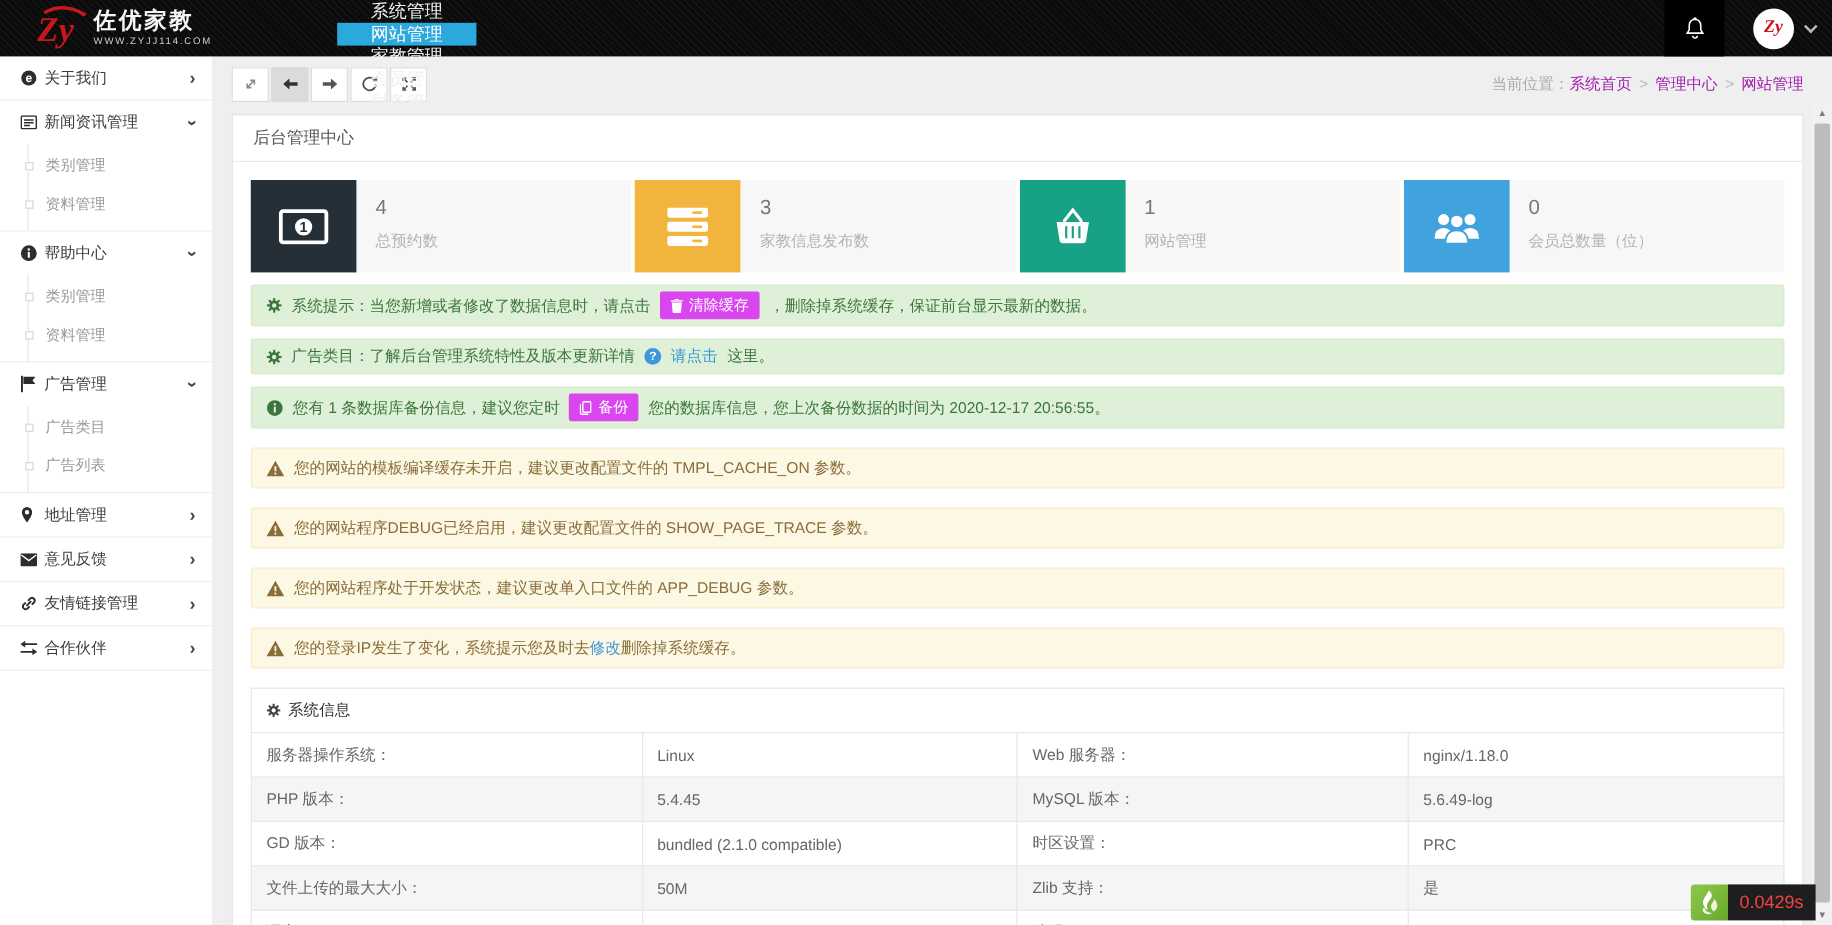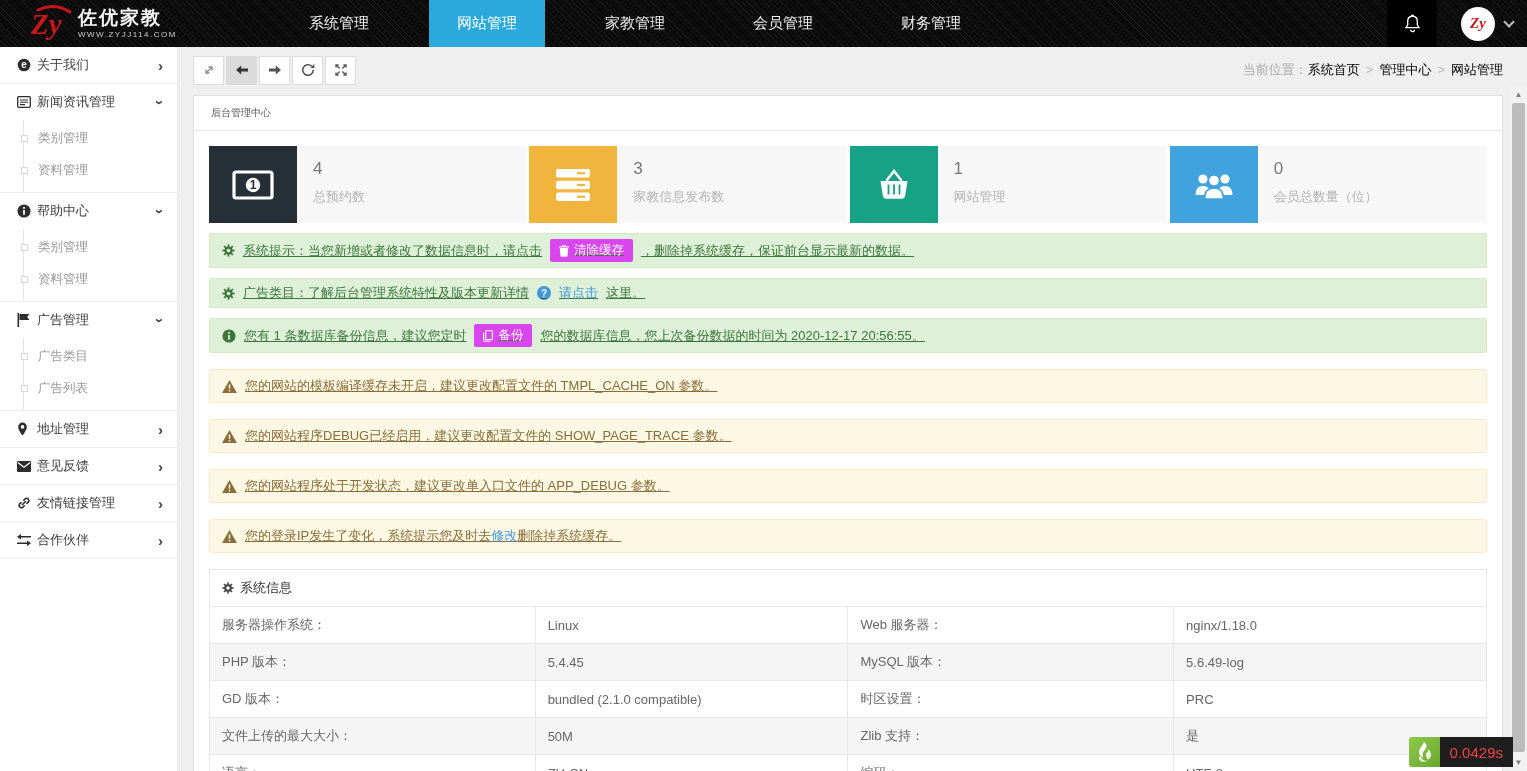--- a/index.html
+++ b/index.html
@@ -8,21 +8,21 @@
 
   
   .navbar { position:absolute; top:0; left:0; right:0; height:47px; background:#0b0b0b;
     background-image:repeating-linear-gradient(45deg, rgba(255,255,255,.045) 0, rgba(255,255,255,.045) 1px, transparent 1px, transparent 4px);
     display:flex; align-items:stretch; z-index:30;justify-content:center; }
   .brand { display:flex; align-items:center; padding-left:30px; width:265px; }
   .brand-mark { width:46px; height:40px; }
   .brand-text { line-height:1.1; margin-left:2px; }
   .brand-name { color:#f5f5f5; font-size:19px; font-family:"Liberation Serif","DejaVu Serif",serif; font-weight:bold; letter-spacing:2px; }
   .brand-url { color:#cfcfcf; font-size:8px; letter-spacing:1.5px; margin-top:2px; }
-  .nav-menu { display:flex; align-items:stretch; }
+  .nav-menu { display:flex; align-items:stretch;flex-direction:column; }
   .nav-item { color:#f0f0f0; font-size:15px; display:flex; align-items:center; padding:0 28px; margin:0 16px; cursor:pointer; }
   .nav-item.active { background:#2ba8dc; color:#fff; margin:0 16px; }
   .nav-right { margin-left:auto; display:flex; align-items:center; }
   .bell-btn { width:50px; height:47px; background:#000; display:flex; align-items:center; justify-content:center; }
   .avatar-wrap { display:flex; align-items:center; padding:0 14px 0 24px; }
   .avatar { width:34px; height:34px; border-radius:50%; background:#fff; display:flex; align-items:center; justify-content:center;
     font-family:"Liberation Serif","DejaVu Serif",serif; font-style:italic; font-weight:bold; color:#c9161d; font-size:15px; }
   .chev-down-nav { width:8px; height:8px; border-right:2px solid #bbb; border-bottom:2px solid #bbb; transform:rotate(45deg); margin-left:10px; margin-top:-4px; }
 
   
@@ -39,39 +39,39 @@
   .side-sub-item { position:relative; height:32px; line-height:32px; padding-left:14px; color:#9a9a9a; font-size:12.5px; cursor:pointer; }
   .side-sub-item::before { content:""; position:absolute; left:-3.5px; top:13px; width:5px; height:5px; background:#fff; border:1px solid #d8d8d8; }
 
   
   .main { position:absolute; left:178px; top:47px; right:17px; bottom:0; padding:8px 7px 0 15px; overflow:hidden; }
   .topbar { height:30px; margin-bottom:10px; display:flex; align-items:center; justify-content:space-between; }
   .toolbar { display:flex; }
   .tb-btn { width:31px; height:29px; background:#fff; border:1px solid #dcdcdc; display:flex; align-items:center; justify-content:center; margin-right:2px; cursor:pointer; }
   .tb-btn.pressed { background:#dbdbdb; }
   .breadcrumb { color:#aaa; font-size:13px; white-space:nowrap; }
-  .breadcrumb .bc-link { color:#000000; cursor:pointer; }
+  .breadcrumb .bc-link { color:#a21caf; cursor:pointer; }
   .breadcrumb .sep { margin:0 6px; color:#bbb; }
 
   .panel { background:#fff; border:1px solid #e2e2e2; min-height:900px; }
-  .panel-head { padding:10px 17px; font-size:10px; color:#555; border-bottom:1px solid #e8e8e8; }
+  .panel-head { padding:10px 17px; font-size:14px; color:#555; border-bottom:1px solid #e8e8e8; }
   .panel-body { padding:15px; }
 
   
   .cards { display:flex; gap:3px; margin-bottom:10px; }
   .card { flex:1; display:flex; background:#f7f7f7; height:77px; }
   .card-ico { width:88px; display:flex; align-items:center; justify-content:center; }
   .card-ico.c0 { background:#242f38; } .card-ico.c1 { background:#f1b53d; }
   .card-ico.c2 { background:#17a286; } .card-ico.c3 { background:#41a3dd; }
   .card-txt { padding:13px 16px; }
   .card-val { font-size:17px; color:#777; }
   .card-lbl { font-size:13px; color:#b3b3b3; margin-top:9px; }
 
   
-  .alert { display:flex; align-items:center; gap:8px; border:1px solid; border-radius:2px; font-size:13px; padding:5px 12px;text-decoration:underline; }
+  .alert { display:flex; align-items:center; gap:8px; border:1px solid; border-radius:2px; font-size:13px; padding:5px 12px; }
   .alert svg { flex:none; }
   .alert-success { background:#dff0d8; border-color:#d6e9c6; color:#3c763d; margin-bottom:10px; min-height:30px; }
   .alert-warning { background:#fcf8e3; border-color:#faebcc; color:#8a6d3b; margin-top:16px; padding:7px 12px; min-height:33px; }
   .alert .btn-blue { background:#d946ef; color:#fff; border:none; border-radius:2px; font-size:12.5px; padding:3px 9px;
     display:inline-flex; align-items:center; gap:5px; cursor:pointer; font-family:inherit; }
   .alert .a-link { color:#3e97d8; cursor:pointer; }
   .q-ic { width:14px; height:14px; border-radius:50%; background:#3e97d8; color:#fff; font-size:10px; font-weight:bold;
     display:inline-flex; align-items:center; justify-content:center; flex:none; }
 
   

